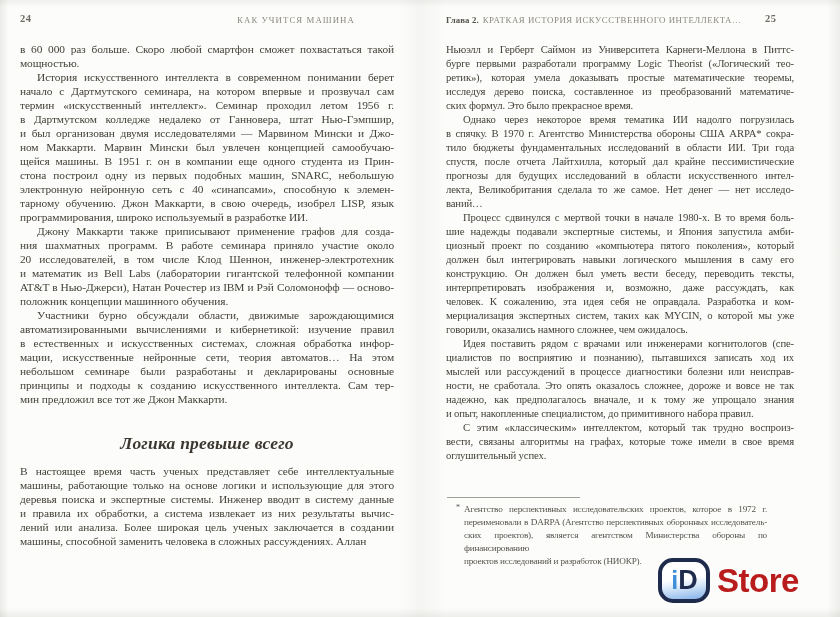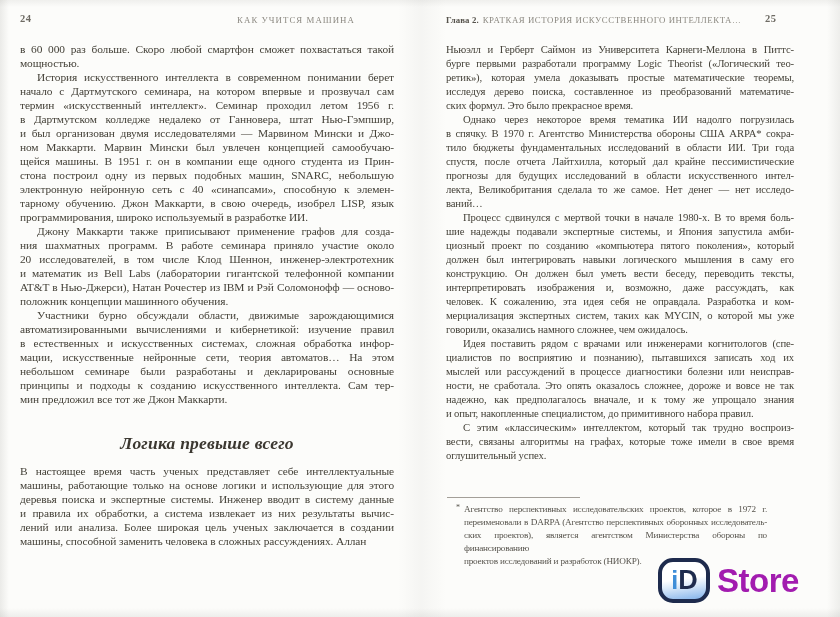--- a/index.html
+++ b/index.html
@@ -32,21 +32,21 @@
             letter-spacing:-0.2px;color:#56534c;}
   #fn-marker{position:absolute;left:-8px;top:-2px;font-size:8px;}
   
   #watermark{position:absolute;left:658px;top:558px;display:flex;align-items:center;gap:7px;
              font-family:"Liberation Sans",sans-serif;z-index:6;}
   #wm-badge{width:44px;height:37px;border:4.5px solid #1e2b4d;border-radius:15px;
             background:linear-gradient(172deg,#ffffff 46%,#ddebfa 62%,#84b3ea 100%);
             display:flex;align-items:center;justify-content:center;}
   #wm-i{color:#3e8ed8;font-weight:bold;font-size:25px;line-height:1;}
   #wm-d{color:#1e2b4d;font-weight:bold;font-size:27px;line-height:1;letter-spacing:-1px;}
-  #wm-store{color:#a21caf;font-weight:bold;font-size:33px;letter-spacing:-0.5px;}
+  #wm-store{color:#b91c1c;font-weight:bold;font-size:33px;letter-spacing:-0.5px;}
 </style>
 </head>
 <body>
 
 <div id="spread">
   <div id="edges"></div>
 
   <div class="pagenum" id="pn-left">24</div>
   <div class="runhead" id="run-left">КАК УЧИТСЯ МАШИНА</div>
 

